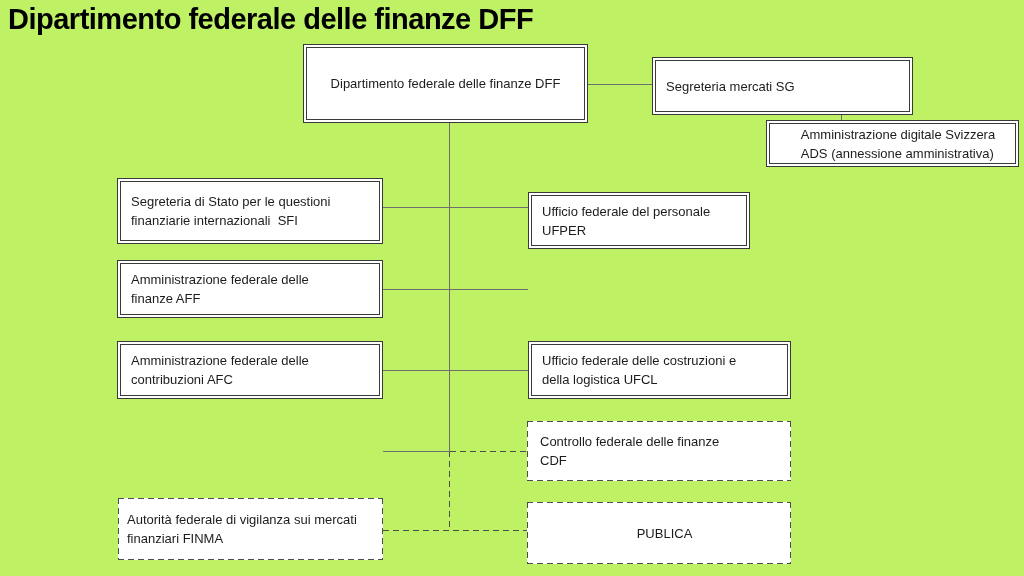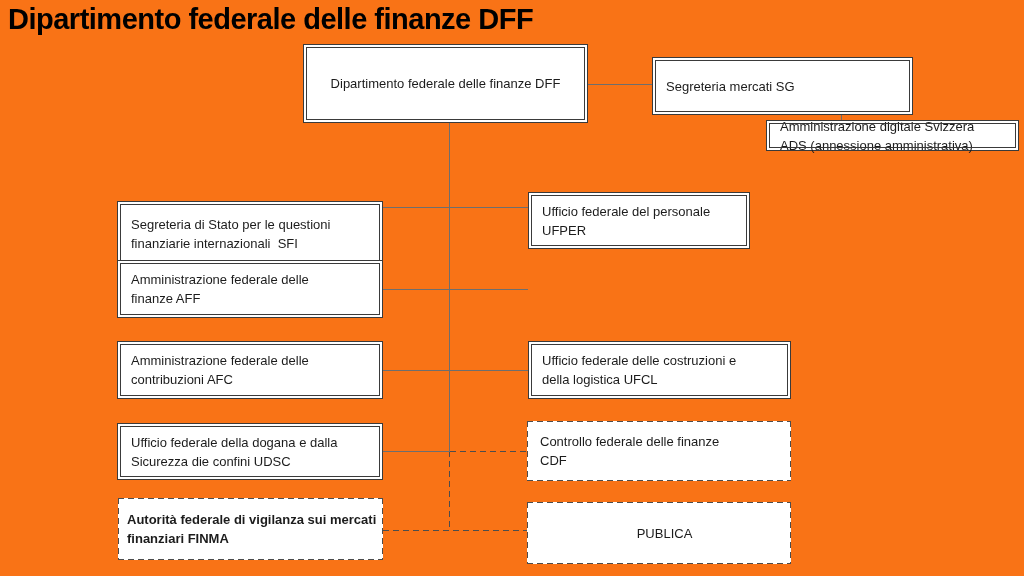--- a/index.html
+++ b/index.html
@@ -1,17 +1,17 @@
 <!DOCTYPE html>
 <html><head>
 <meta charset="utf-8">
 <style>
   html,body{margin:0;padding:0;background:#ffffff;}
   .stage{
-    position:relative;width:1024px;height:576px;background:#f97316;overflow:hidden;
+    position:relative;width:1024px;height:576px;background:#bef264;overflow:hidden;
     font-family:"Liberation Sans","DejaVu Sans",sans-serif;
   }
   .page-title{
     position:absolute;left:8px;top:0px;margin:0;
     font-size:29px;line-height:38px;font-weight:bold;color:#000000;
     letter-spacing:-0.5px;white-space:pre;
   }
   
   .hline{position:absolute;height:1px;background:#6e6e6e;}
   .vline{position:absolute;width:1px;background:#6e6e6e;}
@@ -38,22 +38,22 @@
     background-repeat:no-repeat;
   }
   .node .lbl{
     padding-left:13px;padding-right:2px;
     font-size:13px;line-height:19px;color:#1c1c1c;white-space:pre;
   }
   .node.center .lbl{width:100%;text-align:center;padding-left:4px;padding-right:4px;}
   
   #n-root   {left:303px;top:44px; width:285px;height:79px;}
   #n-sg     {left:652px;top:57px; width:261px;height:58px;}
-  #n-ads    {left:766px;top:120px;width:253px;height:31px;}
-  #n-sfi    {left:117px;top:178px;width:266px;height:66px;margin-top:23px;}
+  #n-ads    {left:766px;top:120px;width:253px;height:47px;justify-content:center;}
+  #n-sfi    {left:117px;top:178px;width:266px;height:66px;}
   #n-aff    {left:117px;top:260px;width:266px;height:58px;}
   #n-afc    {left:117px;top:341px;width:266px;height:58px;}
   #n-udsc   {left:117px;top:423px;width:266px;height:57px;}
   #n-finma  {left:118px;top:498px;width:265px;height:62px;}
   #n-ufper  {left:528px;top:192px;width:222px;height:57px;align-items:center;}
   #n-ufit   {left:528px;top:260px;width:263px;height:58px;}
   #n-ufcl   {left:528px;top:341px;width:263px;height:58px;}
   #n-cdf    {left:527px;top:421px;width:264px;height:60px;}
   #n-publica{left:527px;top:502px;width:264px;height:62px;justify-content:center;}
   
@@ -107,27 +107,23 @@
   <div class="node double" id="n-aff">
     <span class="lbl">Amministrazione federale delle
 finanze AFF</span>
   </div>
 
   <div class="node double" id="n-afc">
     <span class="lbl">Amministrazione federale delle
 contribuzioni AFC</span>
   </div>
 
-  <div class="node double" id="n-udsc">
-    <span class="lbl">Ufficio federale della dogana e dalla
-Sicurezza die confini UDSC</span>
-  </div>
 
   <div class="node dashed" id="n-finma">
-    <span class="lbl" style="padding-left:9px;font-weight:bold;">Autorità federale di vigilanza sui mercati
+    <span class="lbl" style="padding-left:9px;">Autorità federale di vigilanza sui mercati
 finanziari FINMA</span>
   </div>
 
   <div class="node double" id="n-ufper">
     <span class="lbl">Ufficio federale del personale
 UFPER</span>
   </div>
 
 
   <div class="node double" id="n-ufcl">

